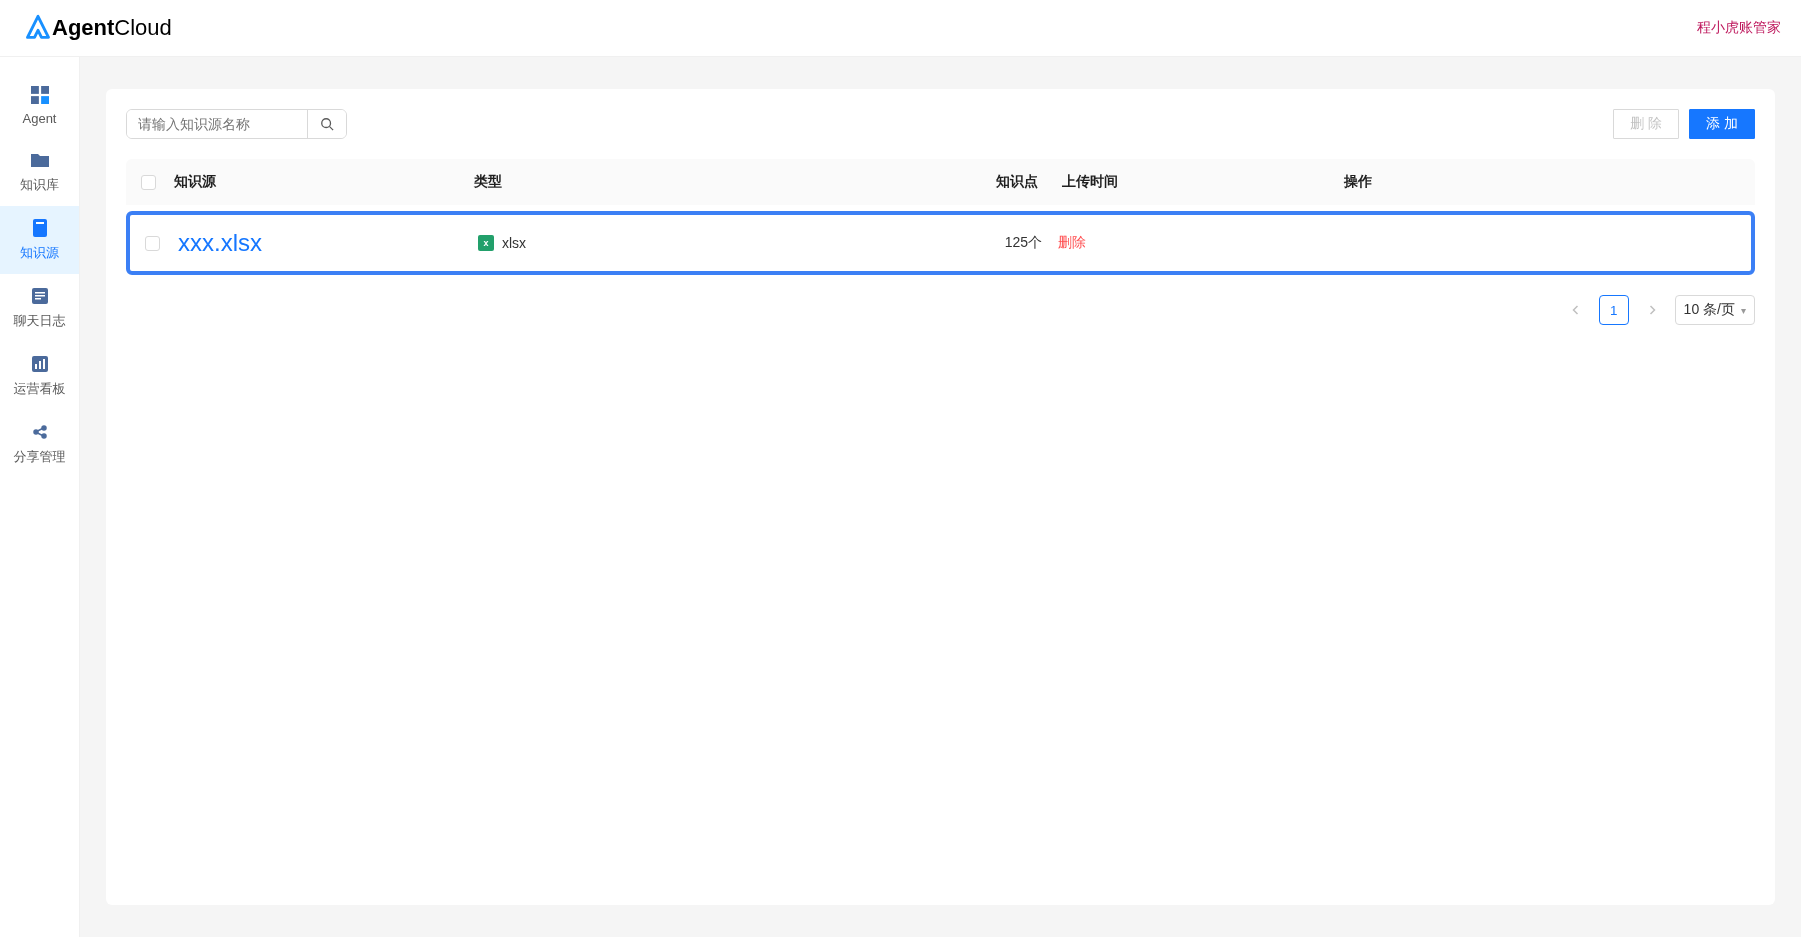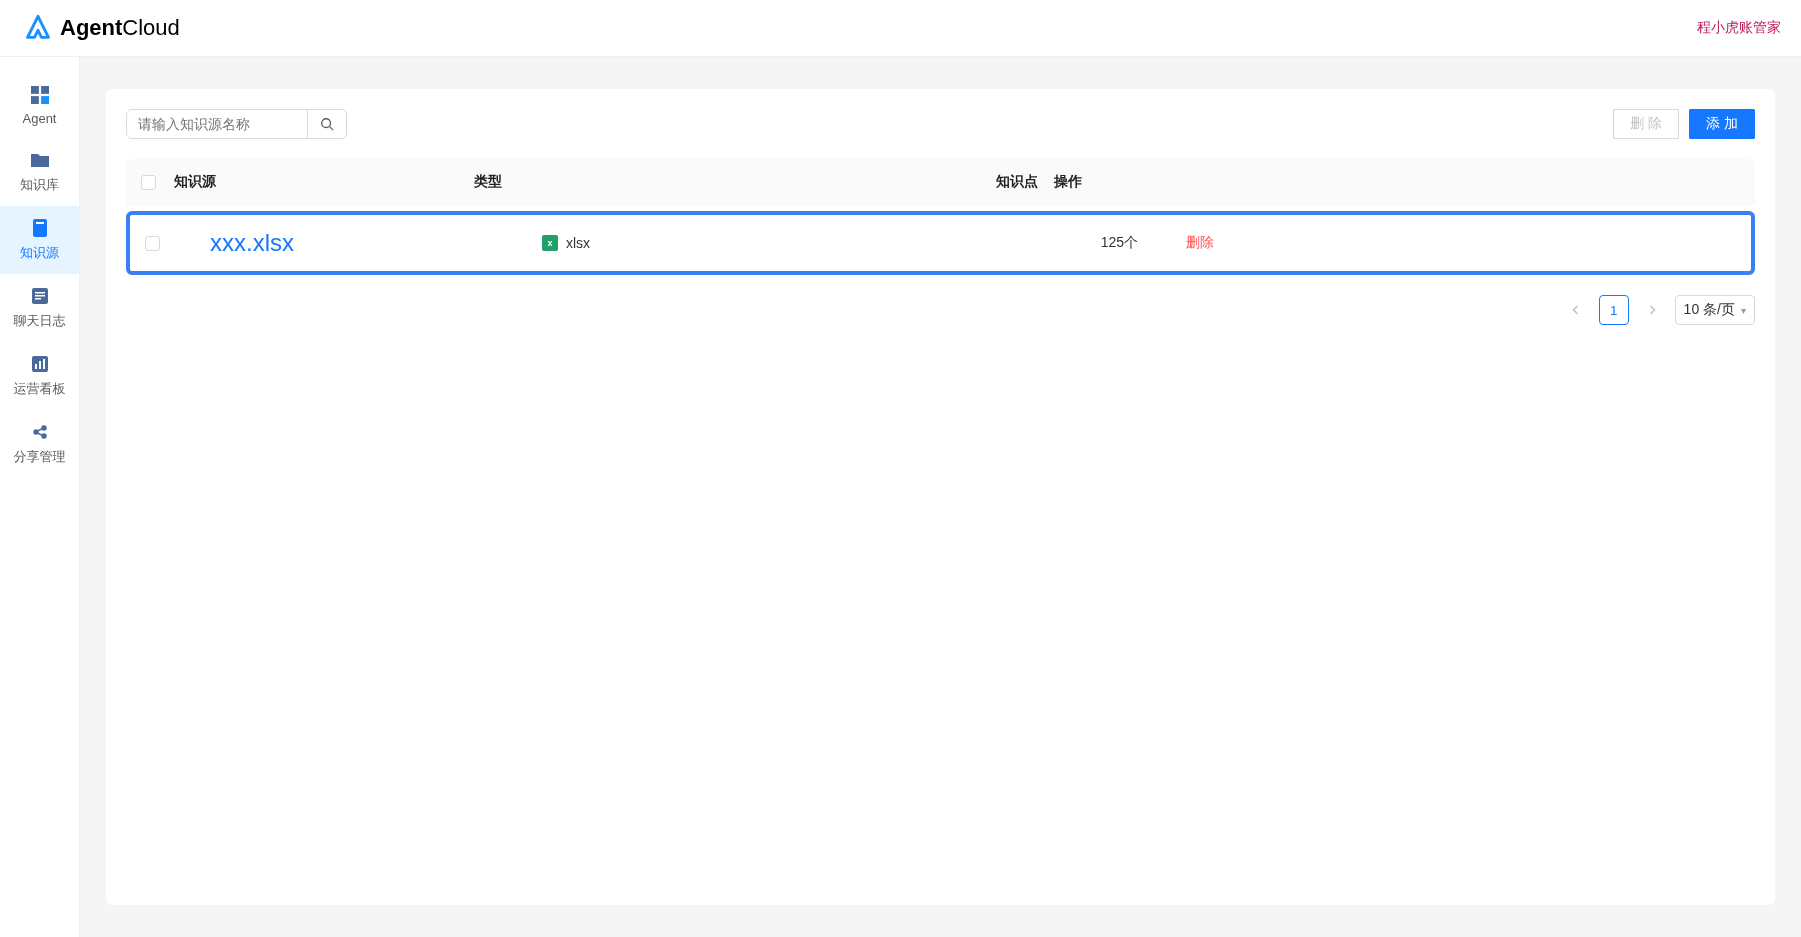--- a/index.html
+++ b/index.html
@@ -13,21 +13,20 @@
       height: 57px;
       display: flex;
       align-items: center;
       justify-content: space-between;
       padding: 0 20px 0 24px;
       border-bottom: 1px solid #f0f0f0;
     }
     .logo {
       display: flex;
       align-items: center;
-      gap: 8px;
     }
     .logo-icon {
       width: 28px;
       height: 28px;
     }
     .logo-text {
       font-size: 22px;
       font-weight: 400;
       color: #000;
     }
@@ -149,21 +148,20 @@
       color: rgba(0,0,0,0.88);
     }
     .table-row {
       display: flex;
       border-bottom: 1px solid #f0f0f0;
     }
     .table-row.highlight {
       border: 4px solid #3b7ff5;
       border-radius: 6px;
       margin-top: 6px;
-      gap: 32px;
     }
     .th, .td {
       padding: 14px 8px;
       display: flex;
       align-items: center;
     }
     .col-check { width: 40px; justify-content: center; padding-left: 12px; }
     .col-source { width: 300px; }
     .col-type { width: 520px; }
     .col-points { width: 60px; justify-content: flex-end; }
@@ -340,20 +338,21 @@
       </div>
 
       <div class="table">
         <div class="table-header">
           <div class="th col-check">
               <span class="checkbox"></span>
             </div>
           <div class="th col-source">知识源</div>
           <div class="th col-type">类型</div>
           <div class="th col-points">知识点</div>
+          <div class="th col-time">上传时间</div>
           <div class="th col-action">操作</div>
         </div>
         <div class="table-row highlight">
           <div class="td col-check">
               <span class="checkbox"></span>
             </div>
           <div class="td col-source">
               <span class="file-name">xxx.xlsx</span>
             </div>
           <div class="td col-type">

